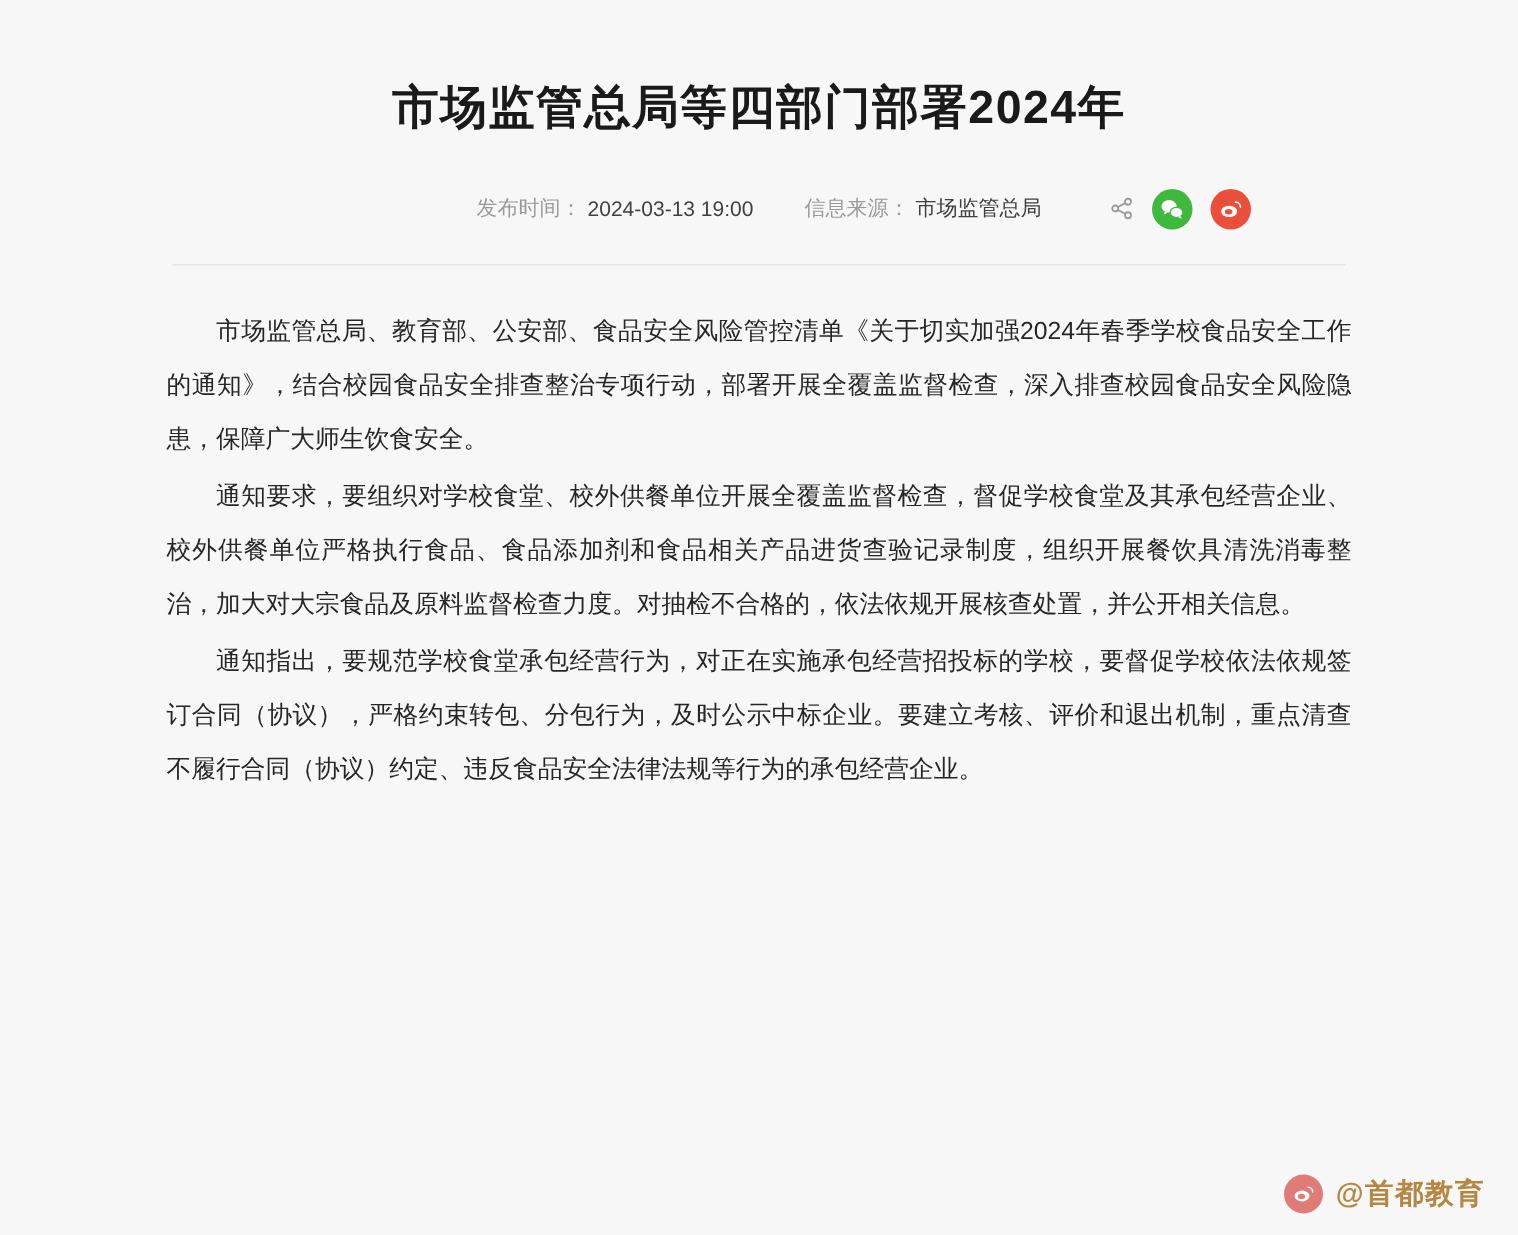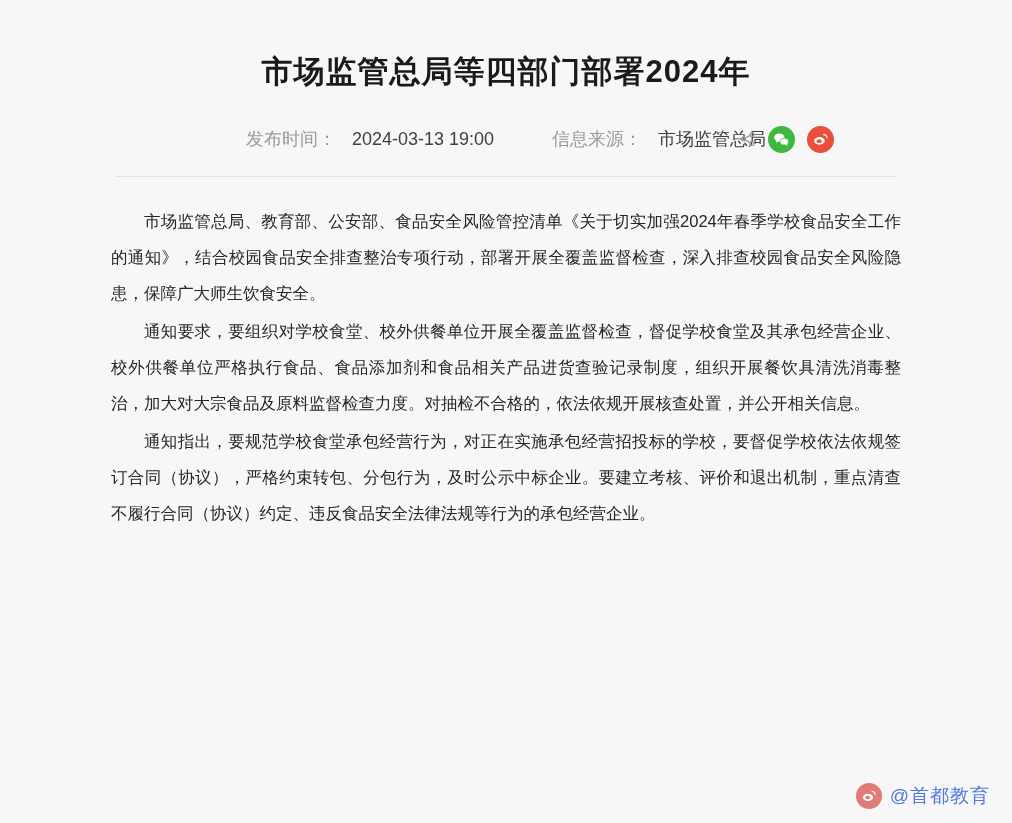--- a/index.html
+++ b/index.html
@@ -43,25 +43,25 @@
   }
   .meta-row {
     margin-top: 26px;
     display: flex;
     align-items: center;
     justify-content: center;
     position: relative;
     height: 30px;
   }
   .meta-text {
-    font-size: 18px;
+    font-size: 14px;
     color: #9a9a9a;
     display: flex;
     align-items: center;
-    gap: 12px;
+    gap: 0px;
     text-align: right;
   }
   .meta-label {
     color: #9a9a9a;
   }
   .meta-value {
     color: #404040;
     margin-left: 4px;
   }
   .meta-sep {
@@ -130,22 +130,22 @@
     border-radius: 50%;
     background: #d9534f;
     color: #fff;
     display: flex;
     align-items: center;
     justify-content: center;
     font-size: 15px;
   }
   .wm-text {
     font-size: 19px;
-    color: #1d4ed8;
-    font-weight: normal;
+    color: #a16207;
+    font-weight: bold;
     letter-spacing: 1px;
   }
 </style>
 </head>
 <body>
 
 <div class="page">
   <div class="article">
 
     <div class="title-block">

